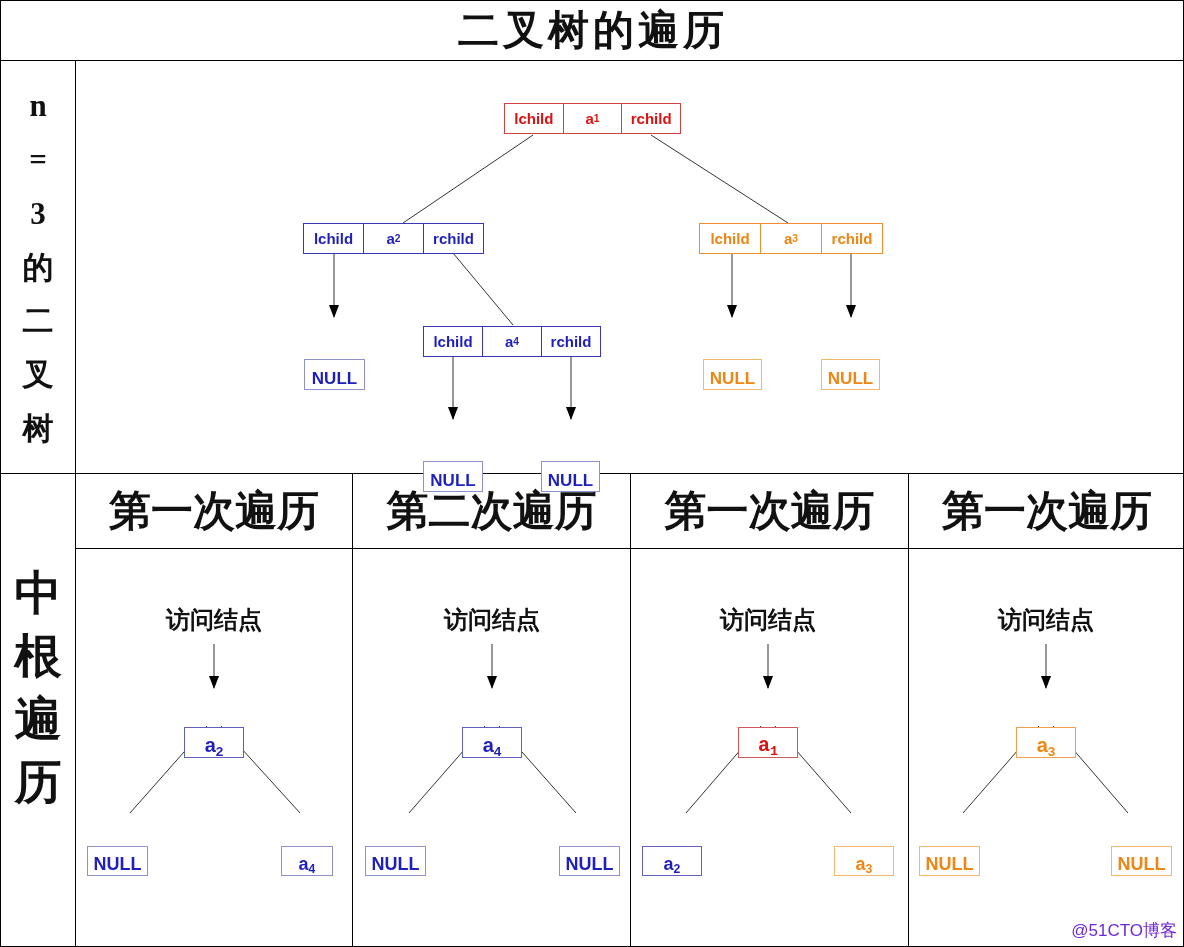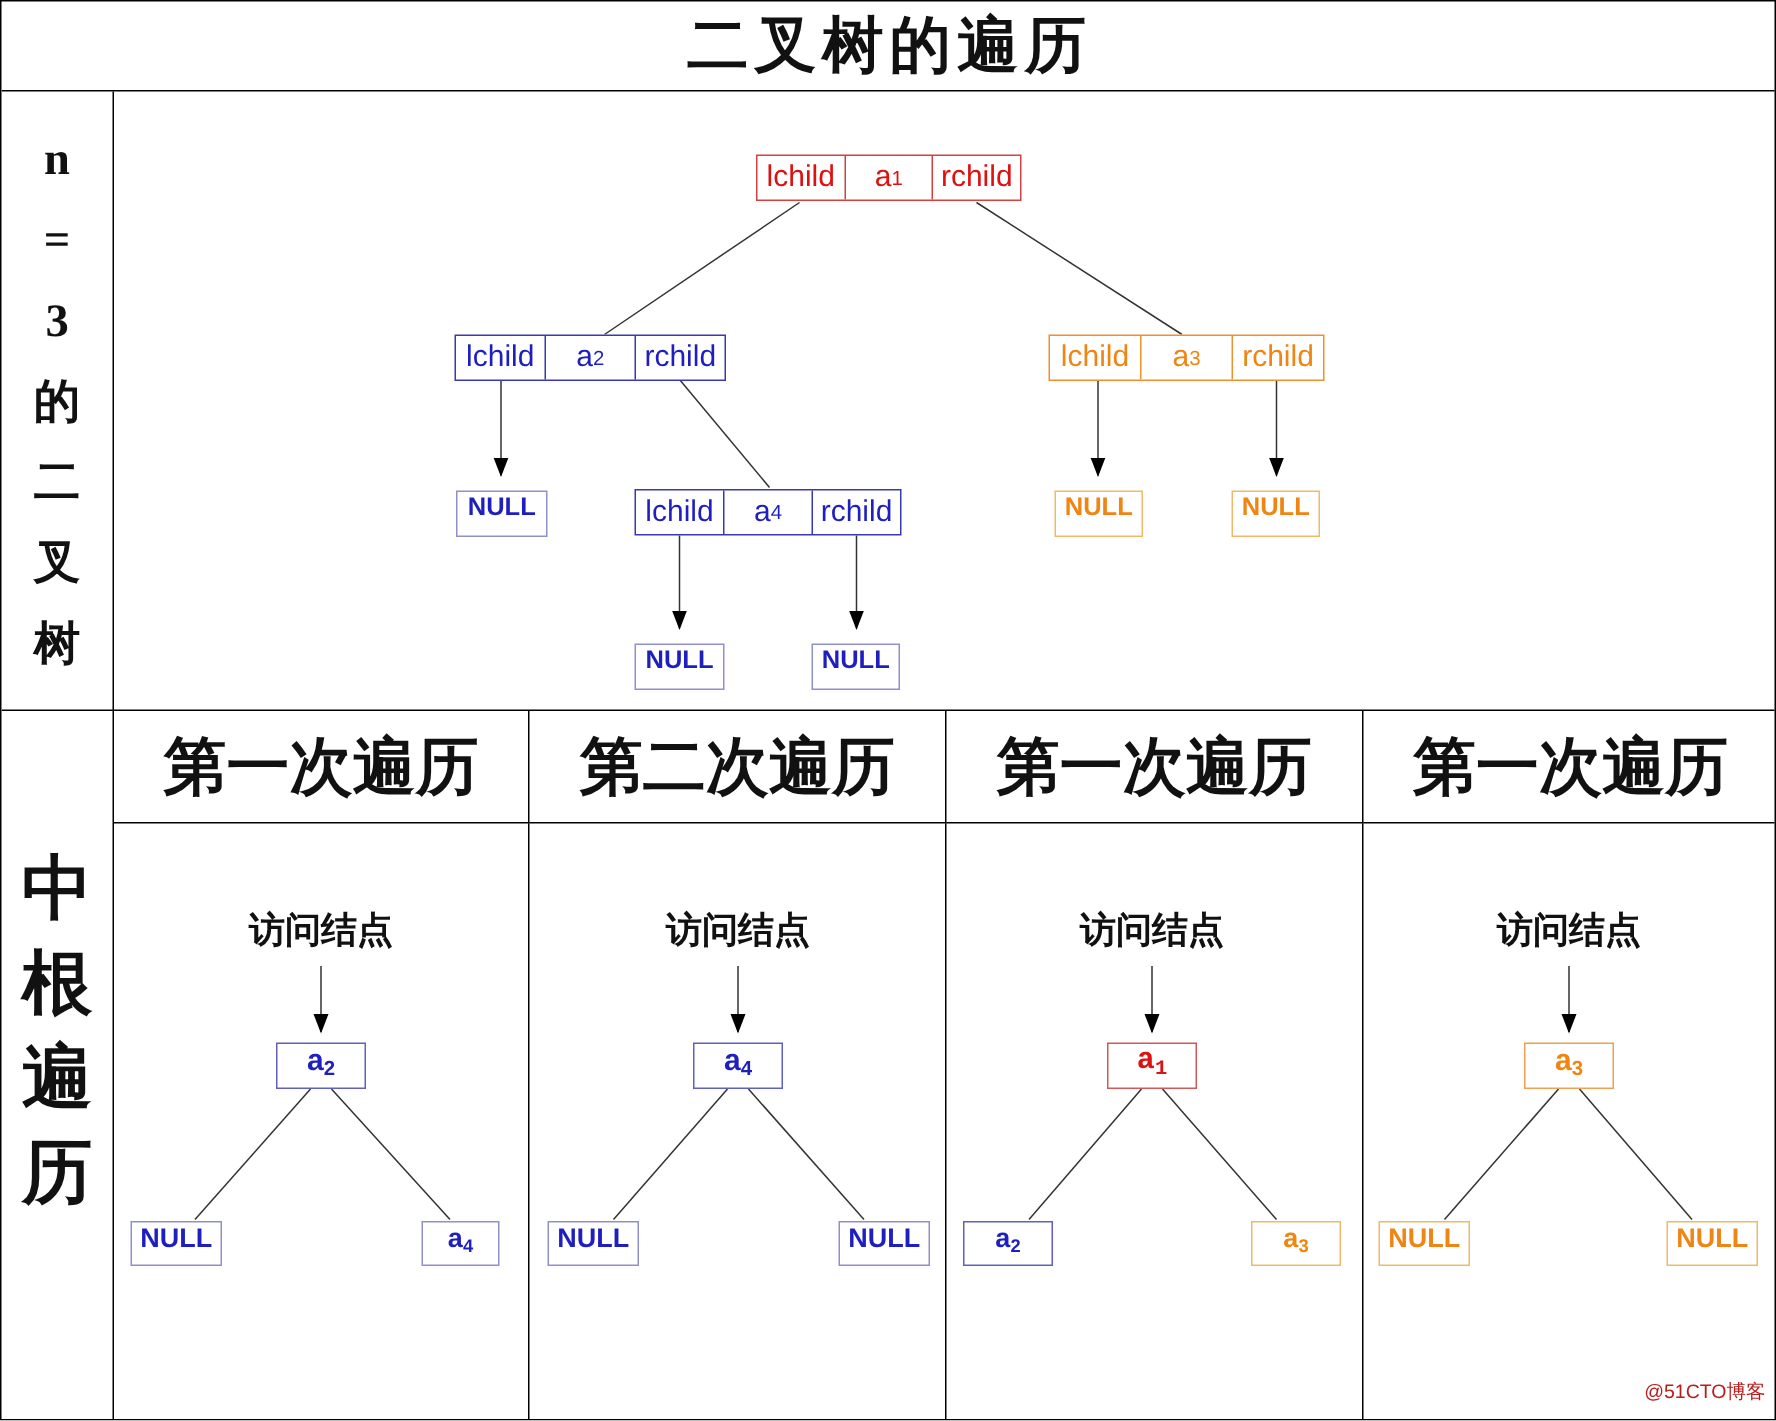--- a/index.html
+++ b/index.html
@@ -26,41 +26,41 @@
   .header-cell.last{border-right:none;}
   .header-text{font-family:"Liberation Serif","DejaVu Serif",serif;font-weight:bold;font-size:42px;color:#111;white-space:nowrap;}
   .panel-col{top:548px;height:399px;border-right:1px solid #000;}
   .panel-col.last{border-right:none;}
   
   svg.edges{position:absolute;left:0;top:0;z-index:1;}
   svg.edges line{stroke:#333;stroke-width:1;}
   
   .tnode{display:flex;background:#fff;z-index:2;height:31px;border:1px solid;}
   .tnode .cell{flex:1;display:flex;align-items:center;justify-content:center;
-    font-weight:normal;font-size:20px;white-space:nowrap;}
+    font-weight:bold;font-size:15px;white-space:nowrap;}
   .tnode .cell + .cell{border-left:1px solid;}
-  .nbox,.cbox,.pnode{display:flex;align-items:flex-start;justify-content:center;background:#fff;z-index:2;
-    border:1px solid;font-weight:bold;}
+  .nbox,.cbox,.pnode{display:flex;align-items:flex-end;justify-content:center;background:#fff;z-index:2;
+    border:1px solid;font-weight:bold;margin-top:32px;}
   .nbox{height:31px;font-size:17px;}
   .pnode{height:31px;font-size:20px;}
   .cbox{height:30px;font-size:18px;}
   sub{font-size:0.68em;vertical-align:-0.28em;line-height:0;}
   
   .red-t{color:#dd1111;}   .red-b{border-color:#d44040;}   .red-b .cell+.cell{border-left-color:#d44040;}
   .blue-t{color:#1f1fbf;}  .blue-b{border-color:#3838b0;}  .blue-b .cell+.cell{border-left-color:#3838b0;}
   .blue-lb{border-color:#9090cc;}
   .blue-mb{border-color:#6060c0;}
   .org-t{color:#ef8512;}   .org-b{border-color:#ef8f2f;}   .org-b .cell+.cell{border-left-color:#ef8f2f;}
   .org-lb{border-color:#f0b868;}
   .org-mb{border-color:#f0a050;}
   .red-mb{border-color:#d05858;}
   
   .visit{width:160px;text-align:center;font-family:"Liberation Serif","DejaVu Serif",serif;
     font-weight:600;font-size:24px;color:#111;z-index:2;white-space:nowrap;}
-  .watermark{right:6px;top:918px;font-size:13px;color:#b91c1c;z-index:3;margin-left:44px;}
+  .watermark{right:6px;top:918px;font-size:17px;color:#6d28d9;z-index:3;margin-left:44px;}
 </style>
 </head>
 <body>
 
 <div class="page">
 
   <svg class="edges" width="1184" height="947" viewBox="0 0 1184 947">
     <defs>
       <marker id="ah" markerWidth="14" markerHeight="12" refX="12" refY="5" orient="auto" markerUnits="userSpaceOnUse">
         <path d="M0,0 L13,5 L0,10 Z" fill="#000"></path>

